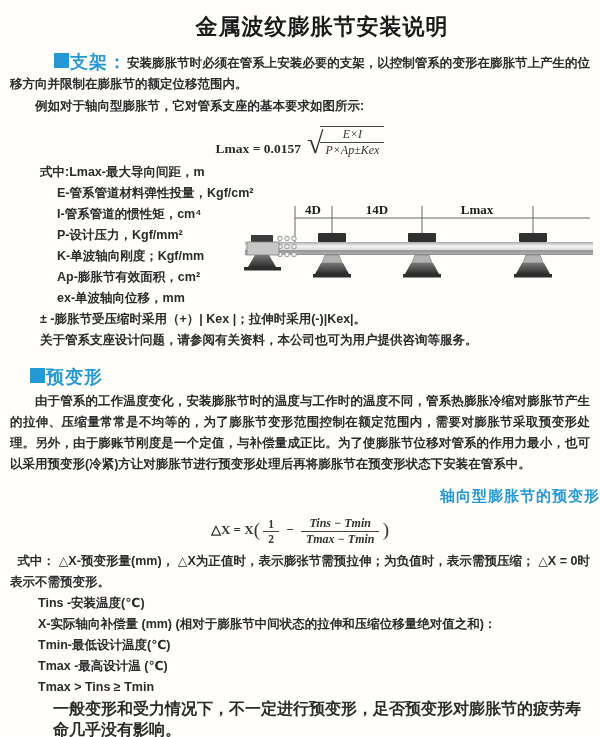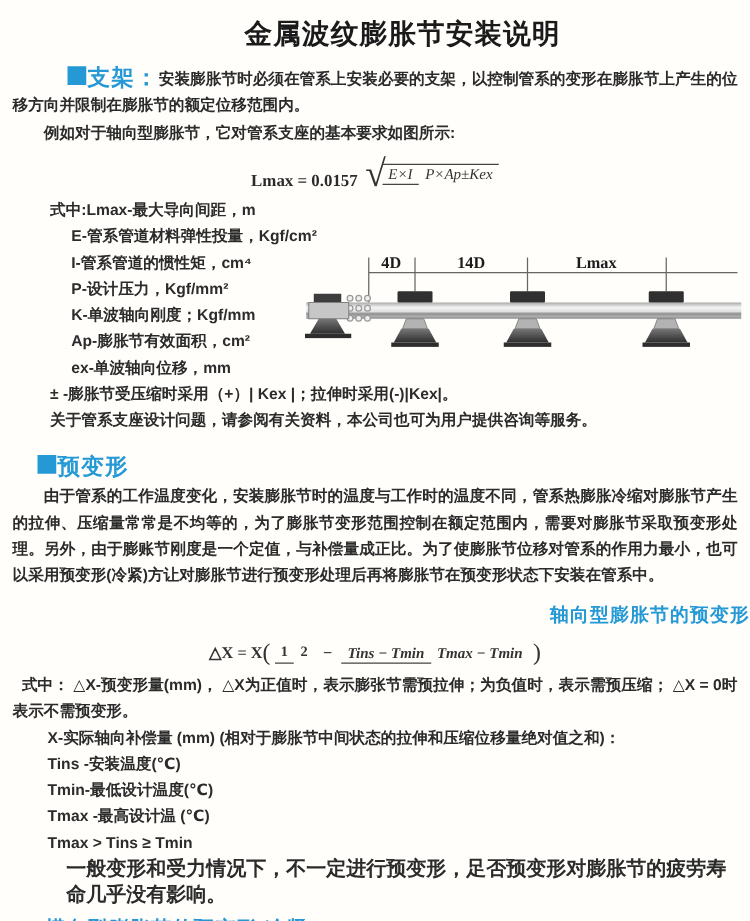--- a/index.html
+++ b/index.html
@@ -23,21 +23,21 @@
     display:inline-block;width:15px;height:15px;background:#2599d5;
     margin-right:1px;vertical-align:-1px;
   }
   .p-example{margin:1px 10px 0 10px;font-size:12.5px;font-weight:bold;line-height:21px;text-indent:2em;}
   
   .formula-row{text-align:center;font-family:"Liberation Serif","DejaVu Serif",serif;}
   .f1{margin:9px 0 4px 0;}
   .f-lhs{font-weight:bold;font-size:13.5px;}
   .sqrt{display:inline-flex;align-items:center;margin-left:6px;}
   .rad{font-size:30px;line-height:0.9;font-weight:400;margin-right:-3px;color:#333;}
-  .frac{display:inline-flex;text-align:center;font-style:italic;font-size:12px;line-height:1.25;color:#333;}
+  .frac{display:inline-flex;flex-direction:column;text-align:center;font-style:italic;font-size:12px;line-height:1.25;color:#333;}
   .frac .num{padding:0 5px;}
   .frac .den{padding:0 5px;}
   .frac.bar .num{border-bottom:1.2px solid #444;}
   .overbar{border-top:1.2px solid #444;}
   .f2{margin:10px 0 0 0;font-size:13px;font-weight:bold;color:#333;font-family:Liberation Serif, serif;}
   .f2 .paren{font-size:19px;font-weight:400;vertical-align:-2px;}
   .f2 .frac{font-weight:600;}
   .f2 .small-frac{font-style:normal;font-size:11.5px;}
   .f2 .minus{margin:0 4px;}
   
@@ -176,22 +176,22 @@
       </span>
     <span class="minus">−</span>
     <span class="frac bar" style="vertical-align:middle;">
         <span class="num">Tins − Tmin</span>
         <span class="den">Tmax − Tmin</span>
       </span>
     <span class="paren">)</span>
   </div>
 
   <p class="p-shizhong">式中： △X-预变形量(mm)， △X为正值时，表示膨张节需预拉伸；为负值时，表示需预压缩； △X = 0时表示不需预变形。</p>
+  <div class="line-left">Tins -安装温度(℃)</div>
   <div class="line-left">X-实际轴向补偿量 (mm) (相对于膨胀节中间状态的拉伸和压缩位移量绝对值之和)：</div>
-  <div class="line-left">Tins -安装温度(℃)</div>
   <div class="line-left">Tmin-最低设计温度(℃)</div>
   <div class="line-left">Tmax -最高设计温 (℃)</div>
   <div class="line-left">Tmax &gt; Tins ≥ Tmin</div>
   <div class="p-general">一般变形和受力情况下，不一定进行预变形，足否预变形对膨胀节的疲劳寿命几乎没有影响。</div>
 
   <div class="sub-blue sub-lateral">横向型膨胀节的预变形-冷紧</div>
 
 </div>
 
 </body></html>

